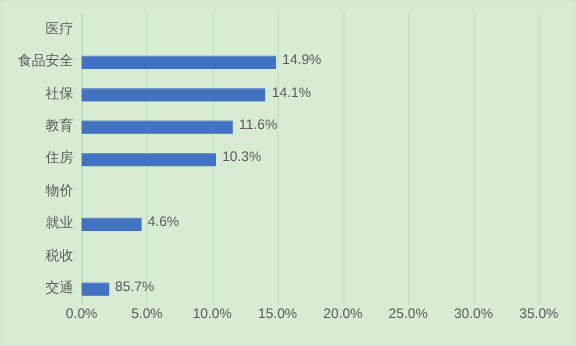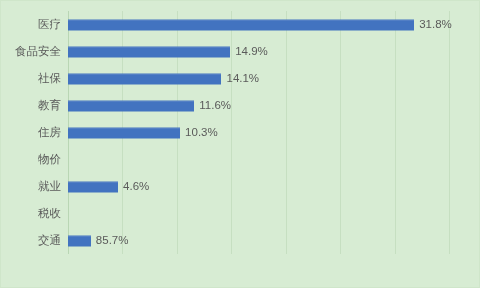--- a/index.html
+++ b/index.html
@@ -119,24 +119,20 @@
         <div class="gridline" style="left: 163.286px;"></div>
         <div class="gridline" style="left: 217.714px;"></div>
         <div class="gridline" style="left: 272.143px;"></div>
         <div class="gridline" style="left: 326.571px;"></div>
         <div class="gridline" style="left: 381px;"></div>
       </div>
 
     <div id="rows">
         <div class="cat-row" style="top: 0px; height: 27px;">
           <div class="cat-label">医疗</div>
-          <div class="bar-wrap">
-            <div class="bar" style="width: 346.166px; background: rgb(66, 115, 192);"></div>
-            <div class="bar-value">31.8%</div>
-          </div>
         </div>
         <div class="cat-row" style="top: 27px; height: 27px;">
           <div class="cat-label">食品安全</div>
           <div class="bar-wrap">
             <div class="bar" style="width: 162.197px; background: rgb(66, 115, 192);"></div>
             <div class="bar-value">14.9%</div>
           </div>
         </div>
         <div class="cat-row" style="top: 54px; height: 27px;">
           <div class="cat-label">社保</div>
@@ -175,14 +171,24 @@
         <div class="cat-row" style="top: 216px; height: 27px;">
           <div class="cat-label">交通</div>
           <div class="bar-wrap">
             <div class="bar" style="width: 22.86px; background: rgb(66, 115, 192);"></div>
             <div class="bar-value">85.7%</div>
           </div>
         </div>
       </div>
   </div>
 
+  <div id="x-axis">
+      <div class="x-tick" style="left: 0px;">0.0%</div>
+      <div class="x-tick" style="left: 54.4286px;">5.0%</div>
+      <div class="x-tick" style="left: 108.857px;">10.0%</div>
+      <div class="x-tick" style="left: 163.286px;">15.0%</div>
+      <div class="x-tick" style="left: 217.714px;">20.0%</div>
+      <div class="x-tick" style="left: 272.143px;">25.0%</div>
+      <div class="x-tick" style="left: 326.571px;">30.0%</div>
+      <div class="x-tick" style="left: 381px;">35.0%</div>
+    </div>
 
 </div>
 
 </body></html>

